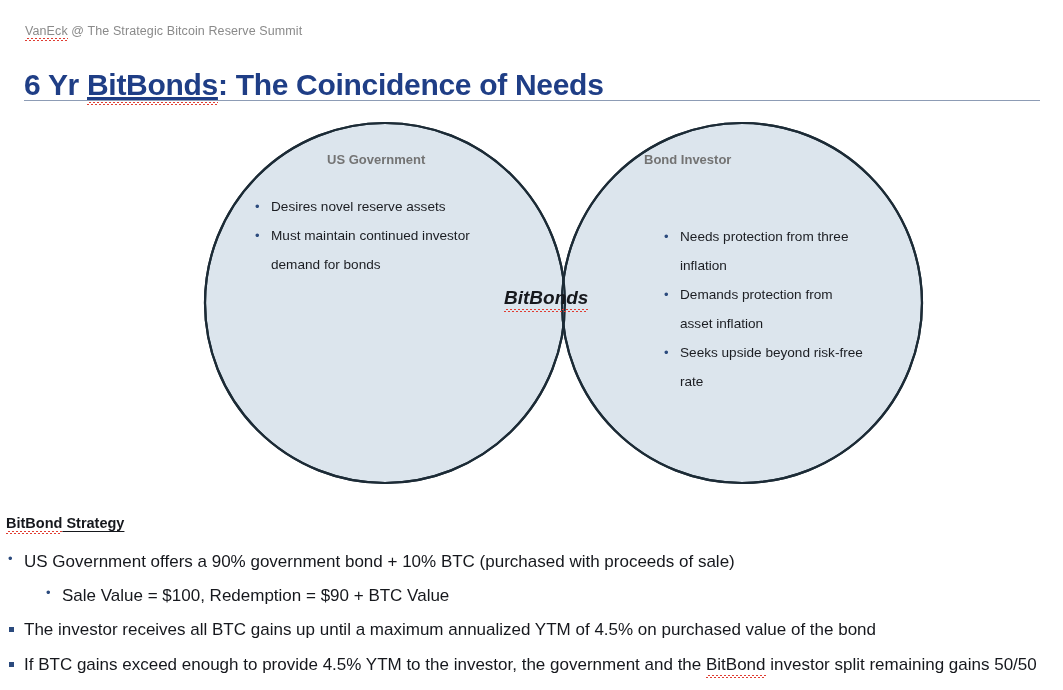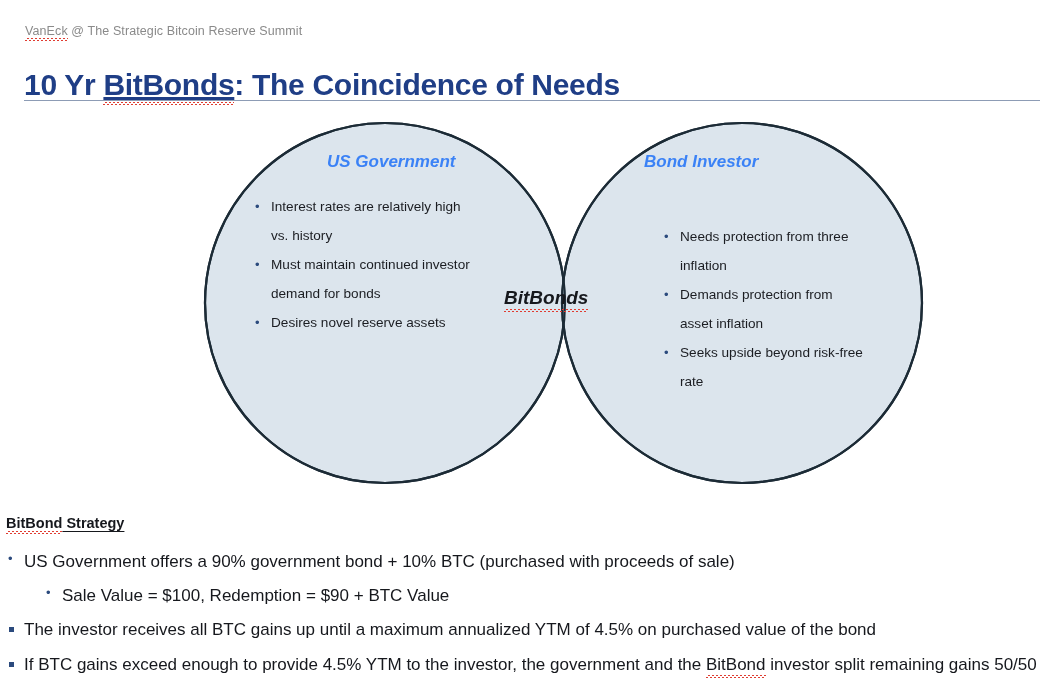--- a/index.html
+++ b/index.html
@@ -74,24 +74,23 @@
     top: 0;
     width: 1063px;
     height: 690px;
     pointer-events: none;
   }
   .venn svg { display: block; }
 
   .venn-label {
     position: absolute;
     font-weight: bold;
-    font-size: 17px;
-    color: #3b82f6;
-    white-space: nowrap;
-    font-style: italic;
+    font-size: 13px;
+    color: #737373;
+    white-space: nowrap;
   }
   #label-left  { left: 327px; top: 152px; }
   #label-right { left: 644px; top: 152px; }
 
   .center-label {
     position: absolute;
     left: 504px;
     top: 287px;
     font-size: 19px;
     font-weight: bold;
@@ -171,21 +170,21 @@
   #bullet-0 { left: 6px;  top: 552px; }
   #bullet-1 { left: 44px; top: 586px; }
   #bullet-2 { left: 6px;  top: 620px; }
   #bullet-3 { left: 6px;  top: 655px; }
 </style>
 </head>
 <body>
 
 <div class="eyebrow"><span class="squiggle">VanEck</span><span> @ The Strategic Bitcoin Reserve Summit</span></div>
 
-<h1 class="slide-title"><span>10 Yr </span><span class="squiggle u">BitBonds</span><span>: The Coincidence of Needs</span></h1>
+<h1 class="slide-title"><span>6 Yr </span><span class="squiggle u">BitBonds</span><span>: The Coincidence of Needs</span></h1>
 
 <div class="rule"></div>
 
 <div class="venn">
   <svg width="1063" height="690" viewBox="0 0 1063 690" xmlns="http://www.w3.org/2000/svg">
     <defs>
       <clipPath id="clip-left">
         <circle cx="385" cy="303" r="180"></circle>
       </clipPath>
     </defs>
@@ -196,23 +195,22 @@
     </g>
     <circle cx="385" cy="303" r="180" fill="none" stroke="#1c2b36" stroke-width="2.2"></circle>
     <circle cx="742" cy="303" r="180" fill="none" stroke="#1c2b36" stroke-width="2.2"></circle>
   </svg>
 </div>
 
 <div class="venn-label" id="label-left">US Government</div>
 <div class="venn-label" id="label-right">Bond Investor</div>
 
 <ul class="venn-list" id="list-left">
-  <li>Interest rates are relatively high vs. history</li>
+  <li>Desires novel reserve assets</li>
   <li>Must maintain continued investor demand for bonds</li>
-  <li>Desires novel reserve assets</li>
 </ul>
 
 <ul class="venn-list" id="list-right">
   <li>Needs protection from three inflation</li>
   <li>Demands protection from asset inflation</li>
   <li>Seeks upside beyond risk-free rate</li>
 </ul>
 
 <div class="center-label"><span class="squiggle">BitBonds</span></div>
 

